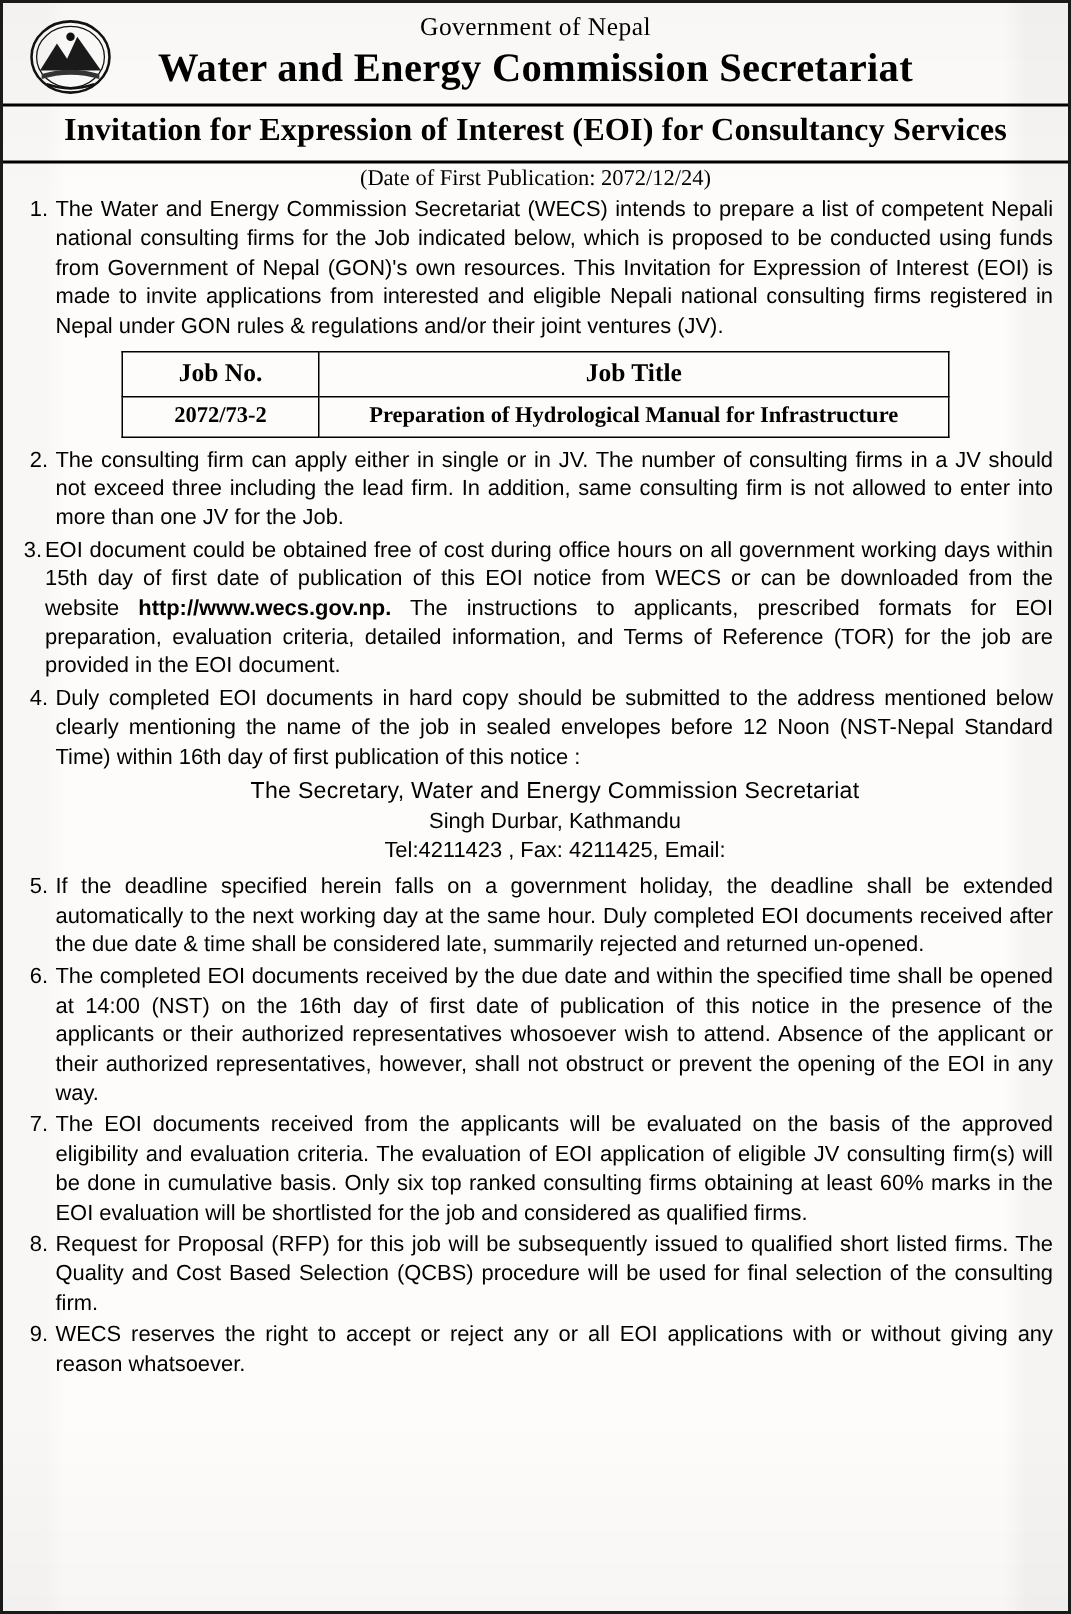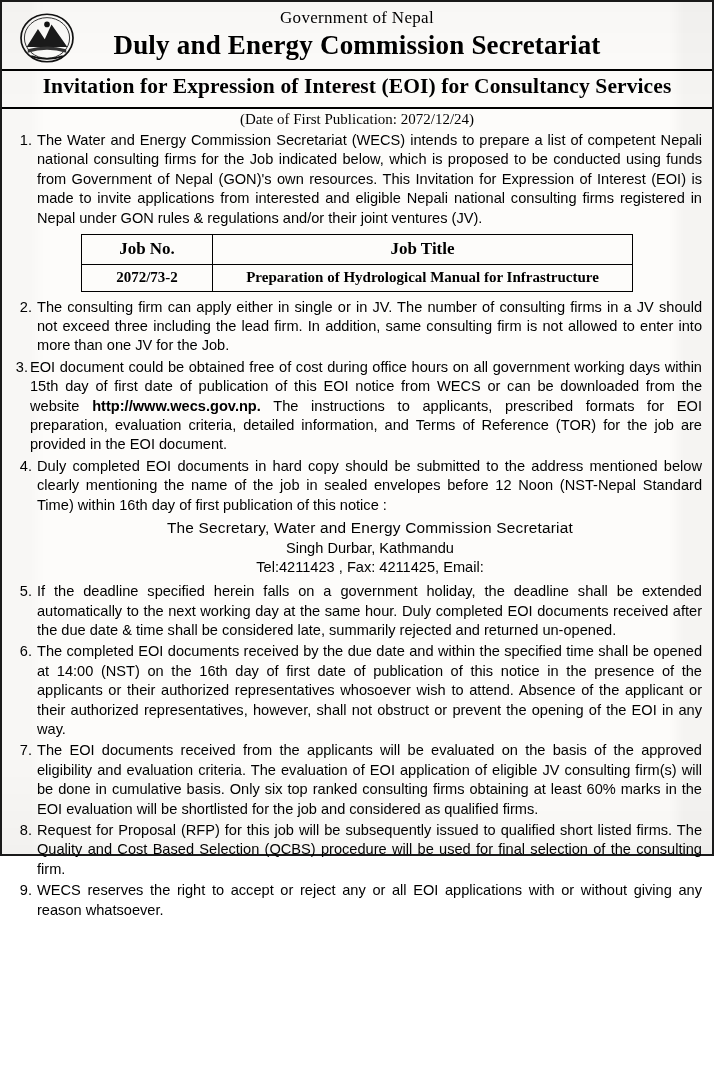--- a/index.html
+++ b/index.html
@@ -10,21 +10,21 @@
   body {
     width: 714px;
     height: 1076px;
     font-family: "Liberation Sans", sans-serif;
     color: #000000;
     overflow: hidden;
   }
   .page {
     position: relative;
     width: 714px;
-    height: 856px;
+    height: 1076px;
     box-sizing: border-box;
     background: #fdfcfa;
     border: 2px solid #1a1a1a;
     padding: 0;
   }
   
   .noise {
     position: absolute;
     inset: 0;
     pointer-events: none;
@@ -169,21 +169,21 @@
   <div class="header">
     <svg class="emblem" viewBox="0 0 100 92">
       <ellipse cx="50" cy="46" rx="46" ry="42" fill="none" stroke="#111" stroke-width="3"></ellipse>
       <ellipse cx="50" cy="46" rx="40" ry="36" fill="none" stroke="#111" stroke-width="1.5"></ellipse>
       <path d="M14 62 L34 30 L46 48 L58 22 L86 62 Z" fill="#1a1a1a"></path>
       <path d="M16 66 Q50 56 84 66 L84 72 Q50 62 16 72 Z" fill="#333"></path>
       <circle cx="50" cy="22" r="5" fill="#111"></circle>
       <path d="M22 78 Q50 88 78 78" fill="none" stroke="#111" stroke-width="3"></path>
     </svg>
     <div class="gov-line">Government of Nepal</div>
-    <div class="org-line">Duly and Energy Commission Secretariat</div>
+    <div class="org-line">Water and Energy Commission Secretariat</div>
   </div>
 
   <div class="rule"></div>
   <div class="title-bar">Invitation for Expression of Interest (EOI) for Consultancy Services</div>
   <div class="rule"></div>
 
   <div class="pub-date">(Date of First Publication: 2072/12/24)</div>
 
   <div class="body">
 

